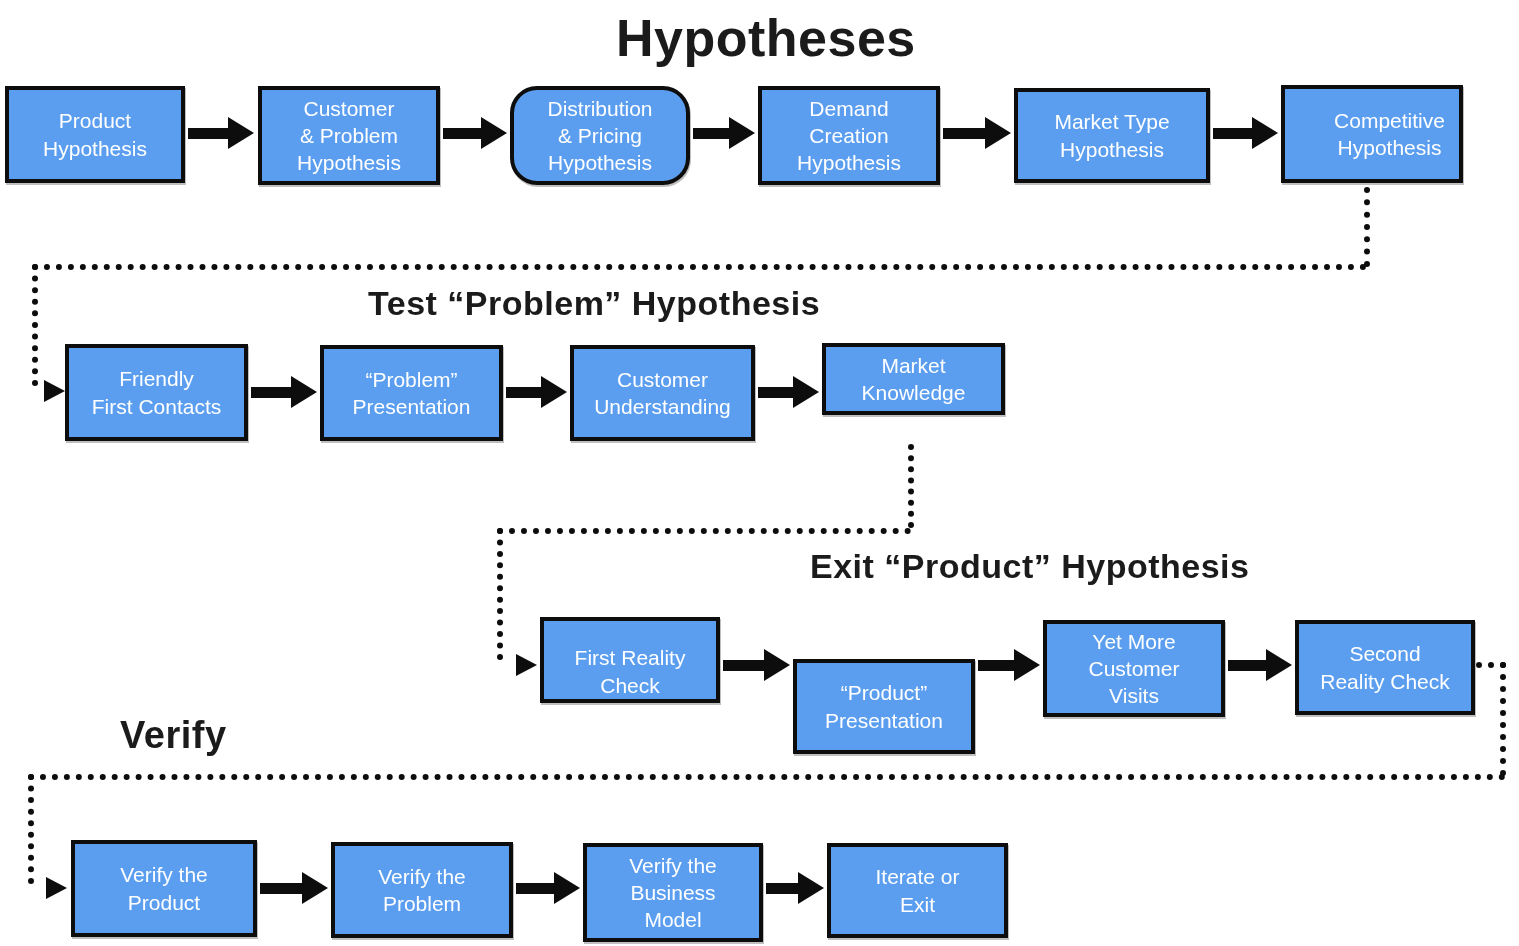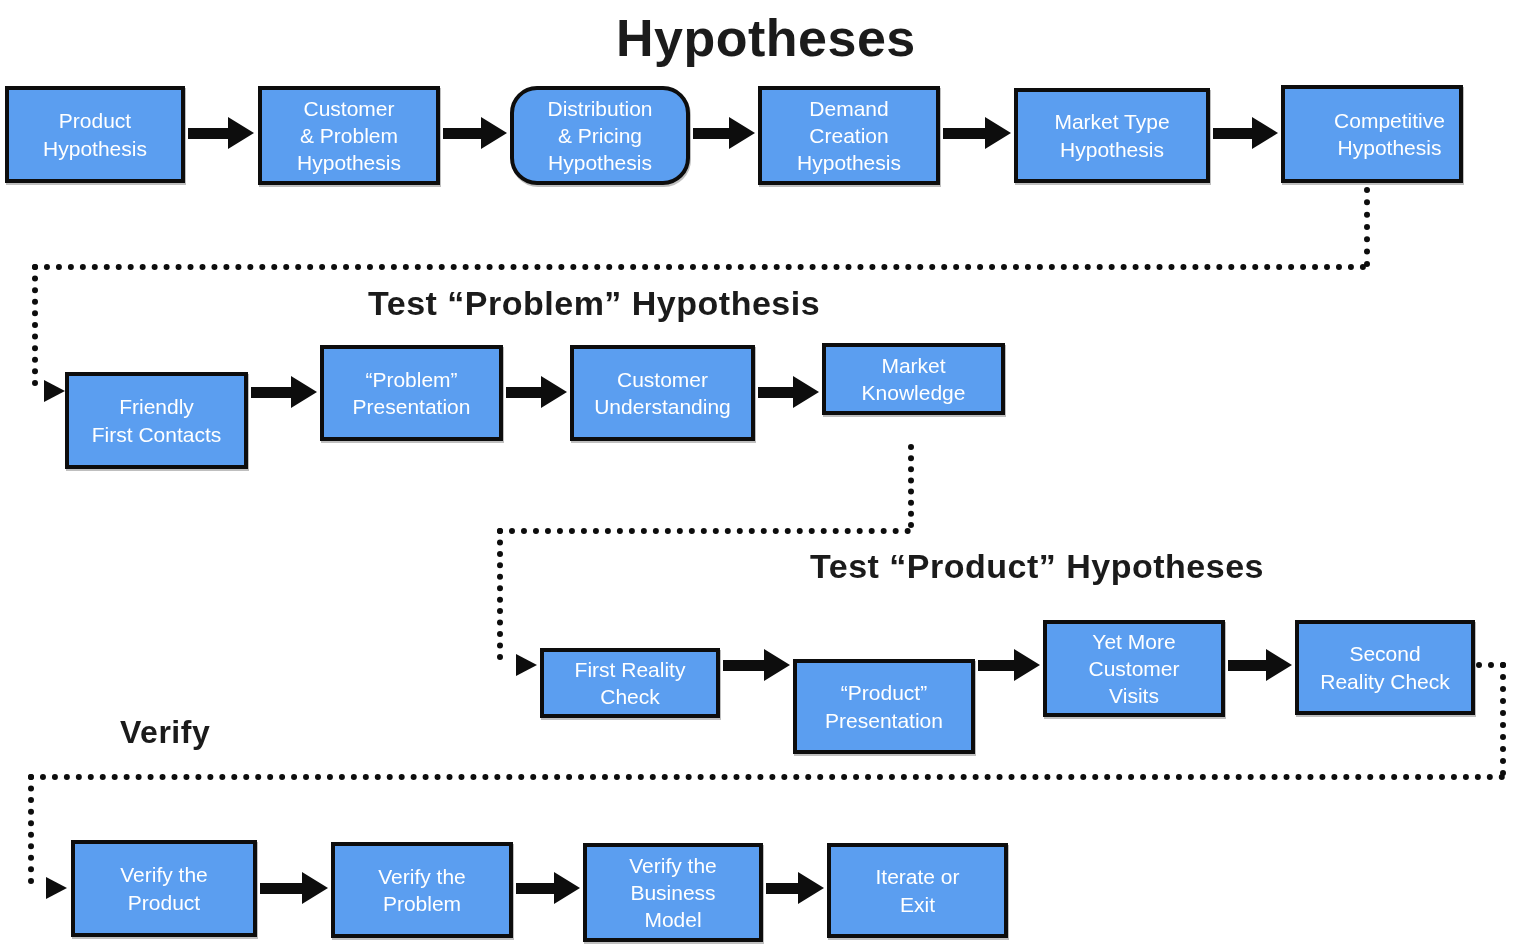--- a/index.html
+++ b/index.html
@@ -21,21 +21,21 @@
     overflow:hidden;
   }
   .title{
     position:absolute;margin:0;
     font-weight:bold;color:var(--title-text);
     white-space:nowrap;letter-spacing:.5px;
   }
   .t1{left:616px;top:8px;font-size:52px;}
   .t2{left:368px;top:284px;font-size:34px;}
   .t3{left:810px;top:547px;font-size:34px;}
-  .t4{left:120px;top:714px;font-size:32px;}
+  .t4{left:120px;top:714px;font-size:38px;}
   .box{
     position:absolute;box-sizing:border-box;
     background:var(--box-fill);
     border:4px solid var(--box-border);
     display:flex;align-items:center;justify-content:center;
     text-align:center;color:var(--box-text);
     box-shadow:1px 2px 0 rgba(0,0,0,.25);
   }
   .box-label{
     white-space:pre-line;
@@ -62,21 +62,21 @@
     border-left:21px solid var(--arrow);
   }
 </style>
 </head>
 <body>
 
 <div class="canvas">
 
   <h2 class="title t1">Hypotheses</h2>
   <h2 class="title t2">Test “Problem” Hypothesis</h2>
-  <h2 class="title t3">Test “Product” Hypotheses</h2>
+  <h2 class="title t3">Exit “Product” Hypothesis</h2>
   <h2 class="title t4">Verify</h2>
 
   <div class="box" style="left:5px;top:86px;width:180px;height:97px;">
     <span class="box-label">Product
 Hypothesis</span>
   </div>
   <div class="box" style="left:258px;top:86px;width:182px;height:99px;">
     <span class="box-label">Customer
 &amp; Problem
 Hypothesis</span>
@@ -119,21 +119,21 @@
   <div class="arrow" style="left:1213px;top:117px;width:65px;">
       <i class="shaft"></i>
       <i class="head"></i>
     </div>
 
   <div class="dot-v" style="left:1364px;top:187px;height:80px;"></div>
   <div class="dot-h" style="left:32px;top:264px;width:1335px;"></div>
   <div class="dot-v" style="left:32px;top:264px;height:122px;"></div>
   <div class="mini-arrow" style="left:44px;top:380px;"></div>
 
-  <div class="box" style="left:65px;top:344px;width:183px;height:97px;margin-top:28px;">
+  <div class="box" style="left:65px;top:344px;width:183px;height:97px;">
     <span class="box-label">Friendly
 First Contacts</span>
   </div>
   <div class="box" style="left:320px;top:345px;width:183px;height:96px;">
     <span class="box-label">“Problem”
 Presentation</span>
   </div>
   <div class="box" style="left:570px;top:345px;width:185px;height:96px;">
     <span class="box-label">Customer
 Understanding</span>
@@ -154,21 +154,21 @@
   <div class="arrow" style="left:758px;top:376px;width:61px;">
       <i class="shaft"></i>
       <i class="head"></i>
     </div>
 
   <div class="dot-v" style="left:908px;top:444px;height:84px;"></div>
   <div class="dot-h" style="left:497px;top:528px;width:414px;"></div>
   <div class="dot-v" style="left:497px;top:528px;height:132px;"></div>
   <div class="mini-arrow" style="left:516px;top:654px;"></div>
 
-  <div class="box" style="left:540px;top:648px;width:180px;height:70px;">
+  <div class="box" style="left:540px;top:617px;width:180px;height:86px;align-items:flex-end;">
     <span class="box-label">First Reality
 Check</span>
   </div>
   <div class="box" style="left:793px;top:620px;width:182px;height:95px;margin-top:39px;">
     <span class="box-label">“Product”
 Presentation</span>
   </div>
   <div class="box" style="left:1043px;top:620px;width:182px;height:97px;">
     <span class="box-label">Yet More
 Customer

